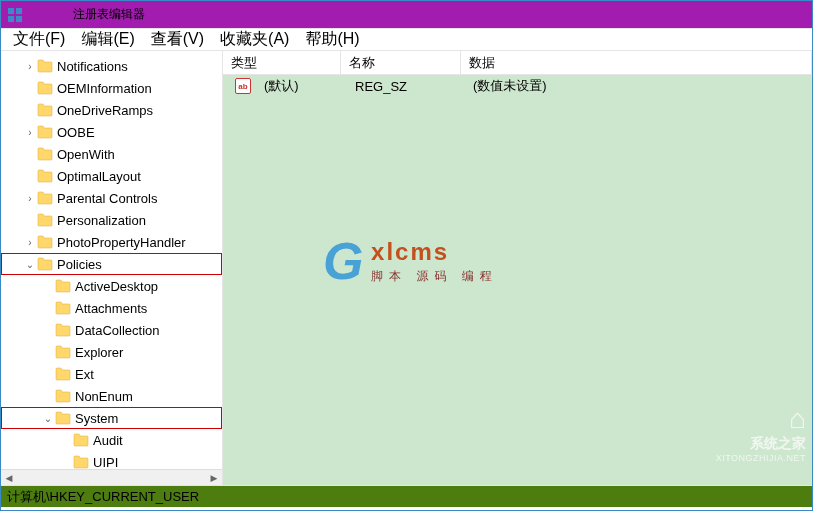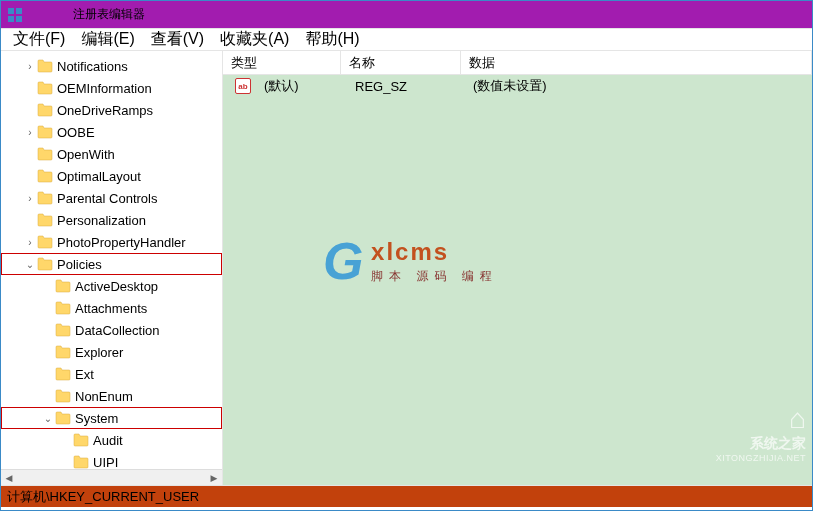--- a/index.html
+++ b/index.html
@@ -35,21 +35,21 @@
 .value-icon { width: 16px; height: 16px; margin-right: 4px; border: 1px solid #c33; background: #fff; display: inline-flex; align-items: center; justify-content: center; font-size: 8px; font-weight: bold; color: #c33; border-radius: 2px; }
 .watermark { position: absolute; top: 180px; left: 100px; pointer-events: none; opacity: 0.9; }
 .watermark .g { font-size: 52px; font-weight: bold; color: #3a9bd6; font-style: italic; display: inline-block; vertical-align: middle; }
 .watermark .txt { display: inline-block; vertical-align: middle; margin-left: 4px; }
 .watermark .main { font-size: 24px; color: #c2410c; letter-spacing: 2px; font-weight: bold; }
 .watermark .sub { font-size: 12px; color: #7f1d1d; letter-spacing: 6px; margin-top: 2px; }
 .corner-wm { position: absolute; right: 6px; bottom: 22px; color: #fff; opacity: 0.7; text-align: right; pointer-events: none; }
 .corner-wm .house { font-size: 28px; }
 .corner-wm .cn { font-size: 14px; font-weight: bold; }
 .corner-wm .en { font-size: 9px; letter-spacing: 0.5px; }
-.statusbar { height: 22px; border-top: 1px solid #e5e5e5; display: flex; align-items: center; padding: 0 6px; font-size: 12px; background: #c2410c; }
+.statusbar { height: 22px; border-top: 1px solid #e5e5e5; display: flex; align-items: center; padding: 0 6px; font-size: 12px; background: #4d7c0f; }
 svg.folder { fill: #ffd76a; stroke: #d9a93c; stroke-width: 0.5; }
 svg.app-ic rect { fill: #3a8ac7; }
 </style>
 </head>
 <body>
 
 <div class="titlebar">
   <svg class="app-icon app-ic" viewBox="0 0 16 16">
       <rect x="1" y="1" width="6" height="6"></rect>
       <rect x="9" y="1" width="6" height="6"></rect>

